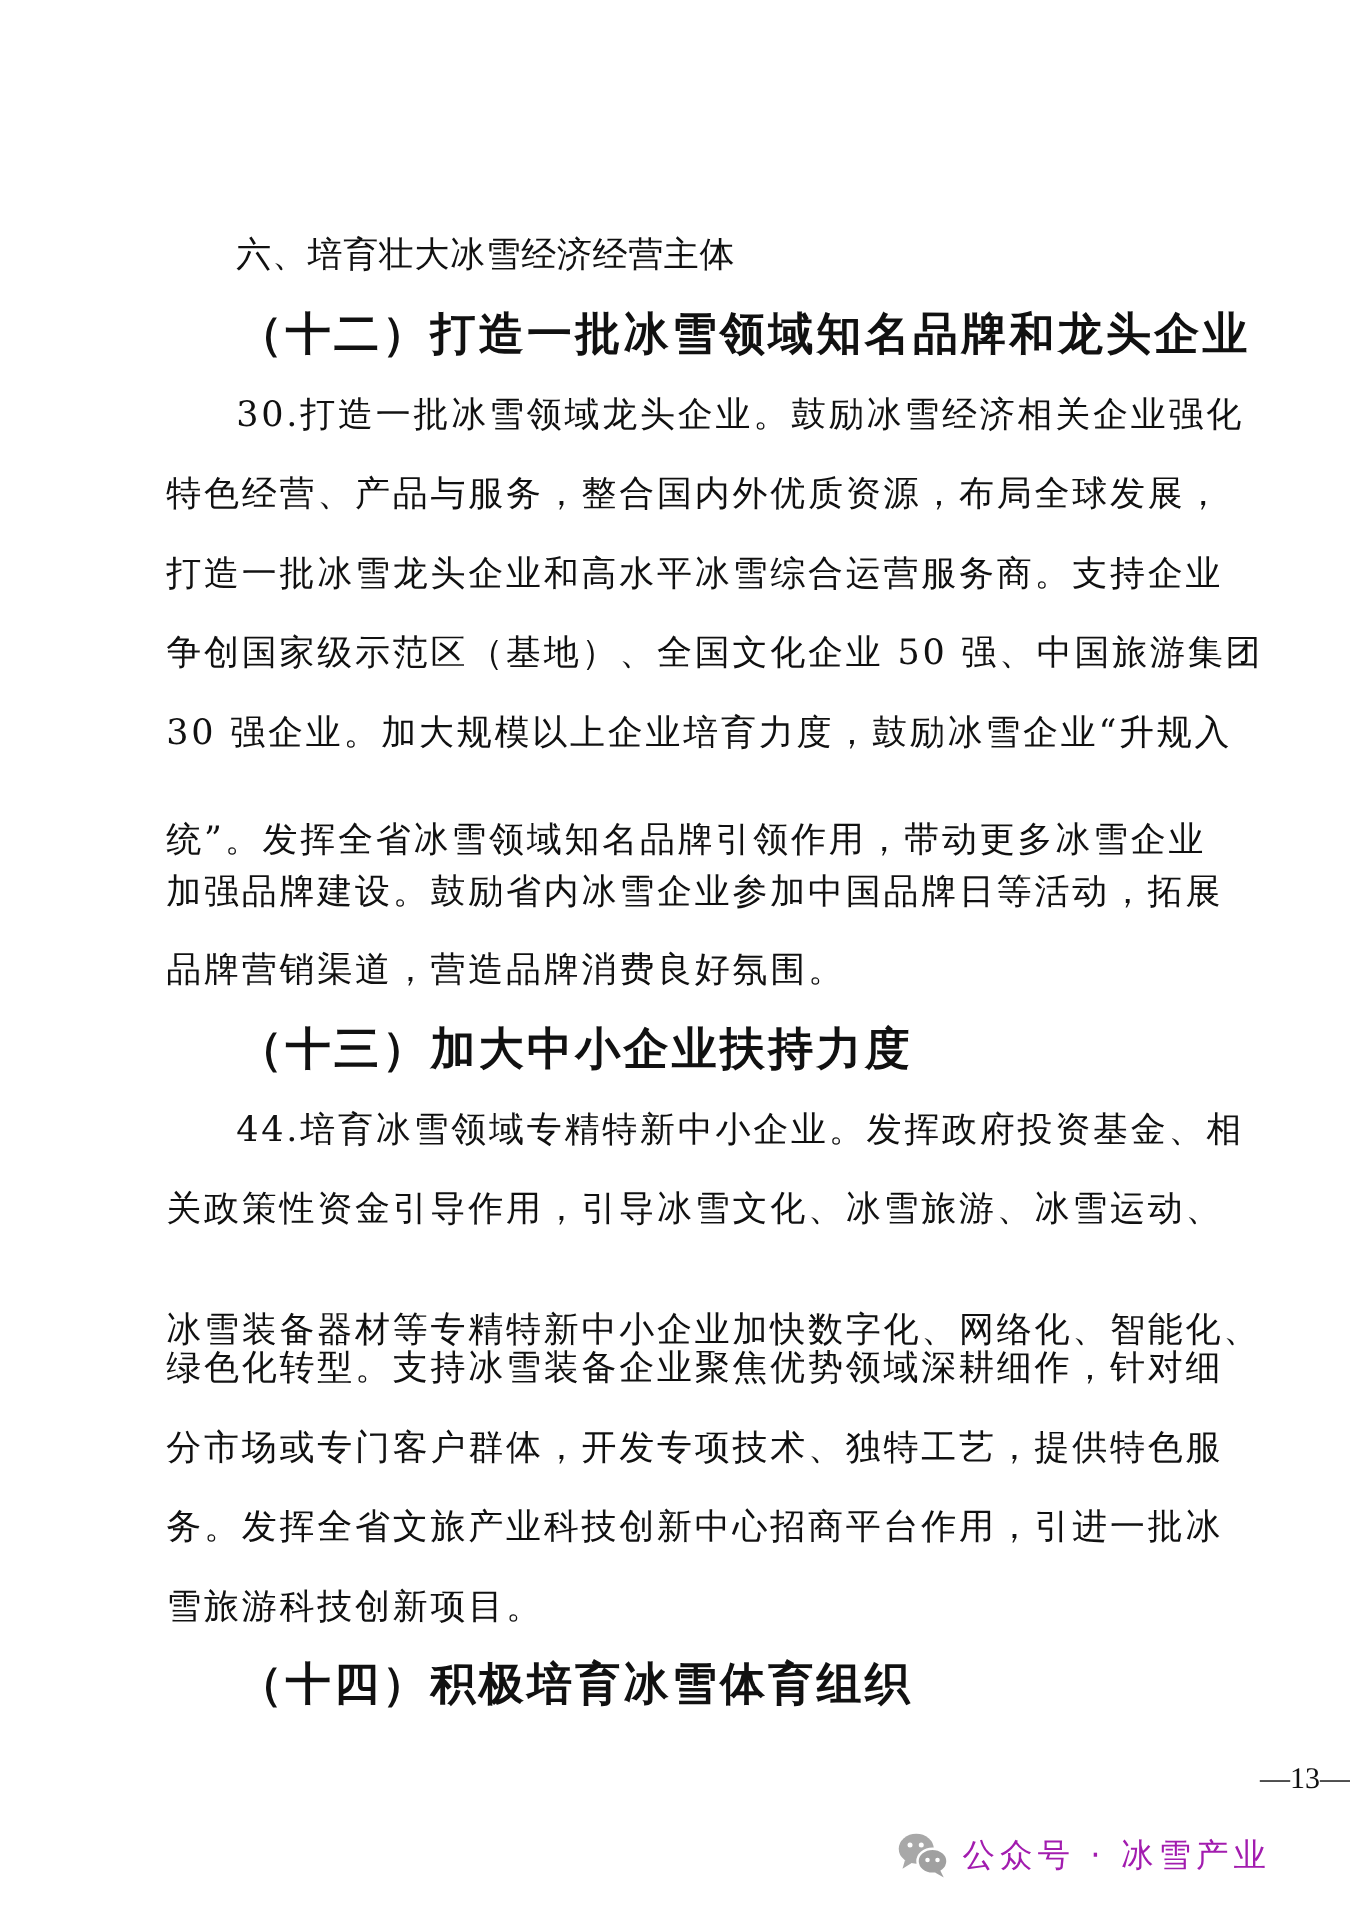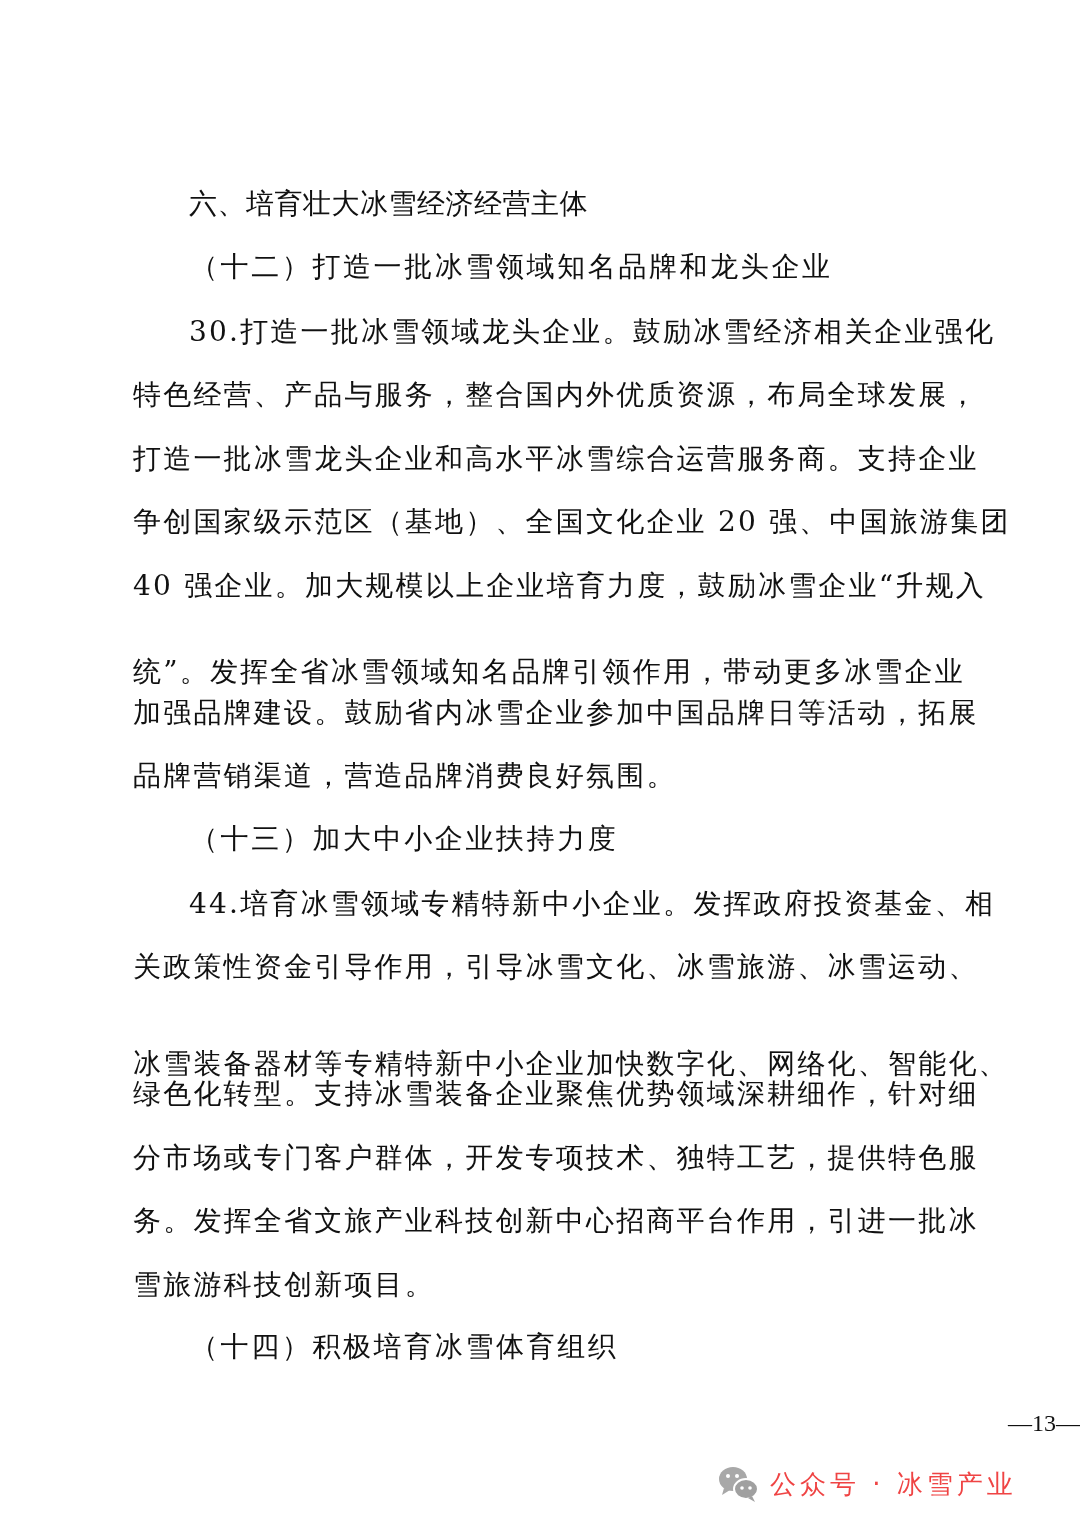--- a/index.html
+++ b/index.html
@@ -47,44 +47,44 @@
       font-family: "DejaVu Sans", "Liberation Sans", sans-serif;
       font-size: 28px;
       line-height: 40px;
       letter-spacing: 0.5px;
       font-weight: normal;
       white-space: nowrap;
     }
     .subsection-title {
       position: absolute;
       left: 190px;
-      font-size: 28px;
+      font-size: 36px;
       line-height: 40px;
-      font-weight: normal;
+      font-weight: bold;
       letter-spacing: 2.6px;
       white-space: nowrap;
     }
     .page-number {
       position: absolute;
       left: 0;
       width: 1080px;
       top: 1408px;
       text-align: right;
       font-size: 24px;
       line-height: 30px;
       font-family: "Liberation Serif", serif;
     }
     .watermark {
       position: absolute;
       left: 718px;
       top: 1462px;
       height: 44px;
       display: flex;
       align-items: center;
-      color: #ef4444;
+      color: #a21caf;
       font-family: "DejaVu Sans", "Liberation Sans", sans-serif;
       font-size: 26px;
       letter-spacing: 4px;
       white-space: nowrap;
     }
     .watermark svg {
       margin-right: 10px;
     }
   </style>
 </head>
@@ -92,22 +92,22 @@
 
 <div class="page">
 
   <div class="section-title">六、培育壮大冰雪经济经营主体</div>
 
   <div class="subsection-title" style="top:247px;">（十二）打造一批冰雪领域知名品牌和龙头企业</div>
 
   <div class="line indent" style="top:312px;">30.打造一批冰雪领域龙头企业。鼓励冰雪经济相关企业强化</div>
   <div class="line" style="top:375px;">特色经营、产品与服务，整合国内外优质资源，布局全球发展，</div>
   <div class="line" style="top:439px;">打造一批冰雪龙头企业和高水平冰雪综合运营服务商。支持企业</div>
-  <div class="line" style="top:502px;">争创国家级示范区（基地）、全国文化企业 20 强、中国旅游集团</div>
-  <div class="line" style="top:566px;">40 强企业。加大规模以上企业培育力度，鼓励冰雪企业“升规入</div>
+  <div class="line" style="top:502px;">争创国家级示范区（基地）、全国文化企业 50 强、中国旅游集团</div>
+  <div class="line" style="top:566px;">30 强企业。加大规模以上企业培育力度，鼓励冰雪企业“升规入</div>
   <div class="line" style="top:652px;">统”。发挥全省冰雪领域知名品牌引领作用，带动更多冰雪企业</div>
   <div class="line" style="top:693px;">加强品牌建设。鼓励省内冰雪企业参加中国品牌日等活动，拓展</div>
   <div class="line last" style="top:756px;">品牌营销渠道，营造品牌消费良好氛围。</div>
 
   <div class="subsection-title" style="top:819px;">（十三）加大中小企业扶持力度</div>
 
   <div class="line indent" style="top:884px;">44.培育冰雪领域专精特新中小企业。发挥政府投资基金、相</div>
   <div class="line" style="top:947px;">关政策性资金引导作用，引导冰雪文化、冰雪旅游、冰雪运动、</div>
   <div class="line" style="top:1011px;margin-top:33px;">冰雪装备器材等专精特新中小企业加快数字化、网络化、智能化、</div>
   <div class="line" style="top:1074px;">绿色化转型。支持冰雪装备企业聚焦优势领域深耕细作，针对细</div>

